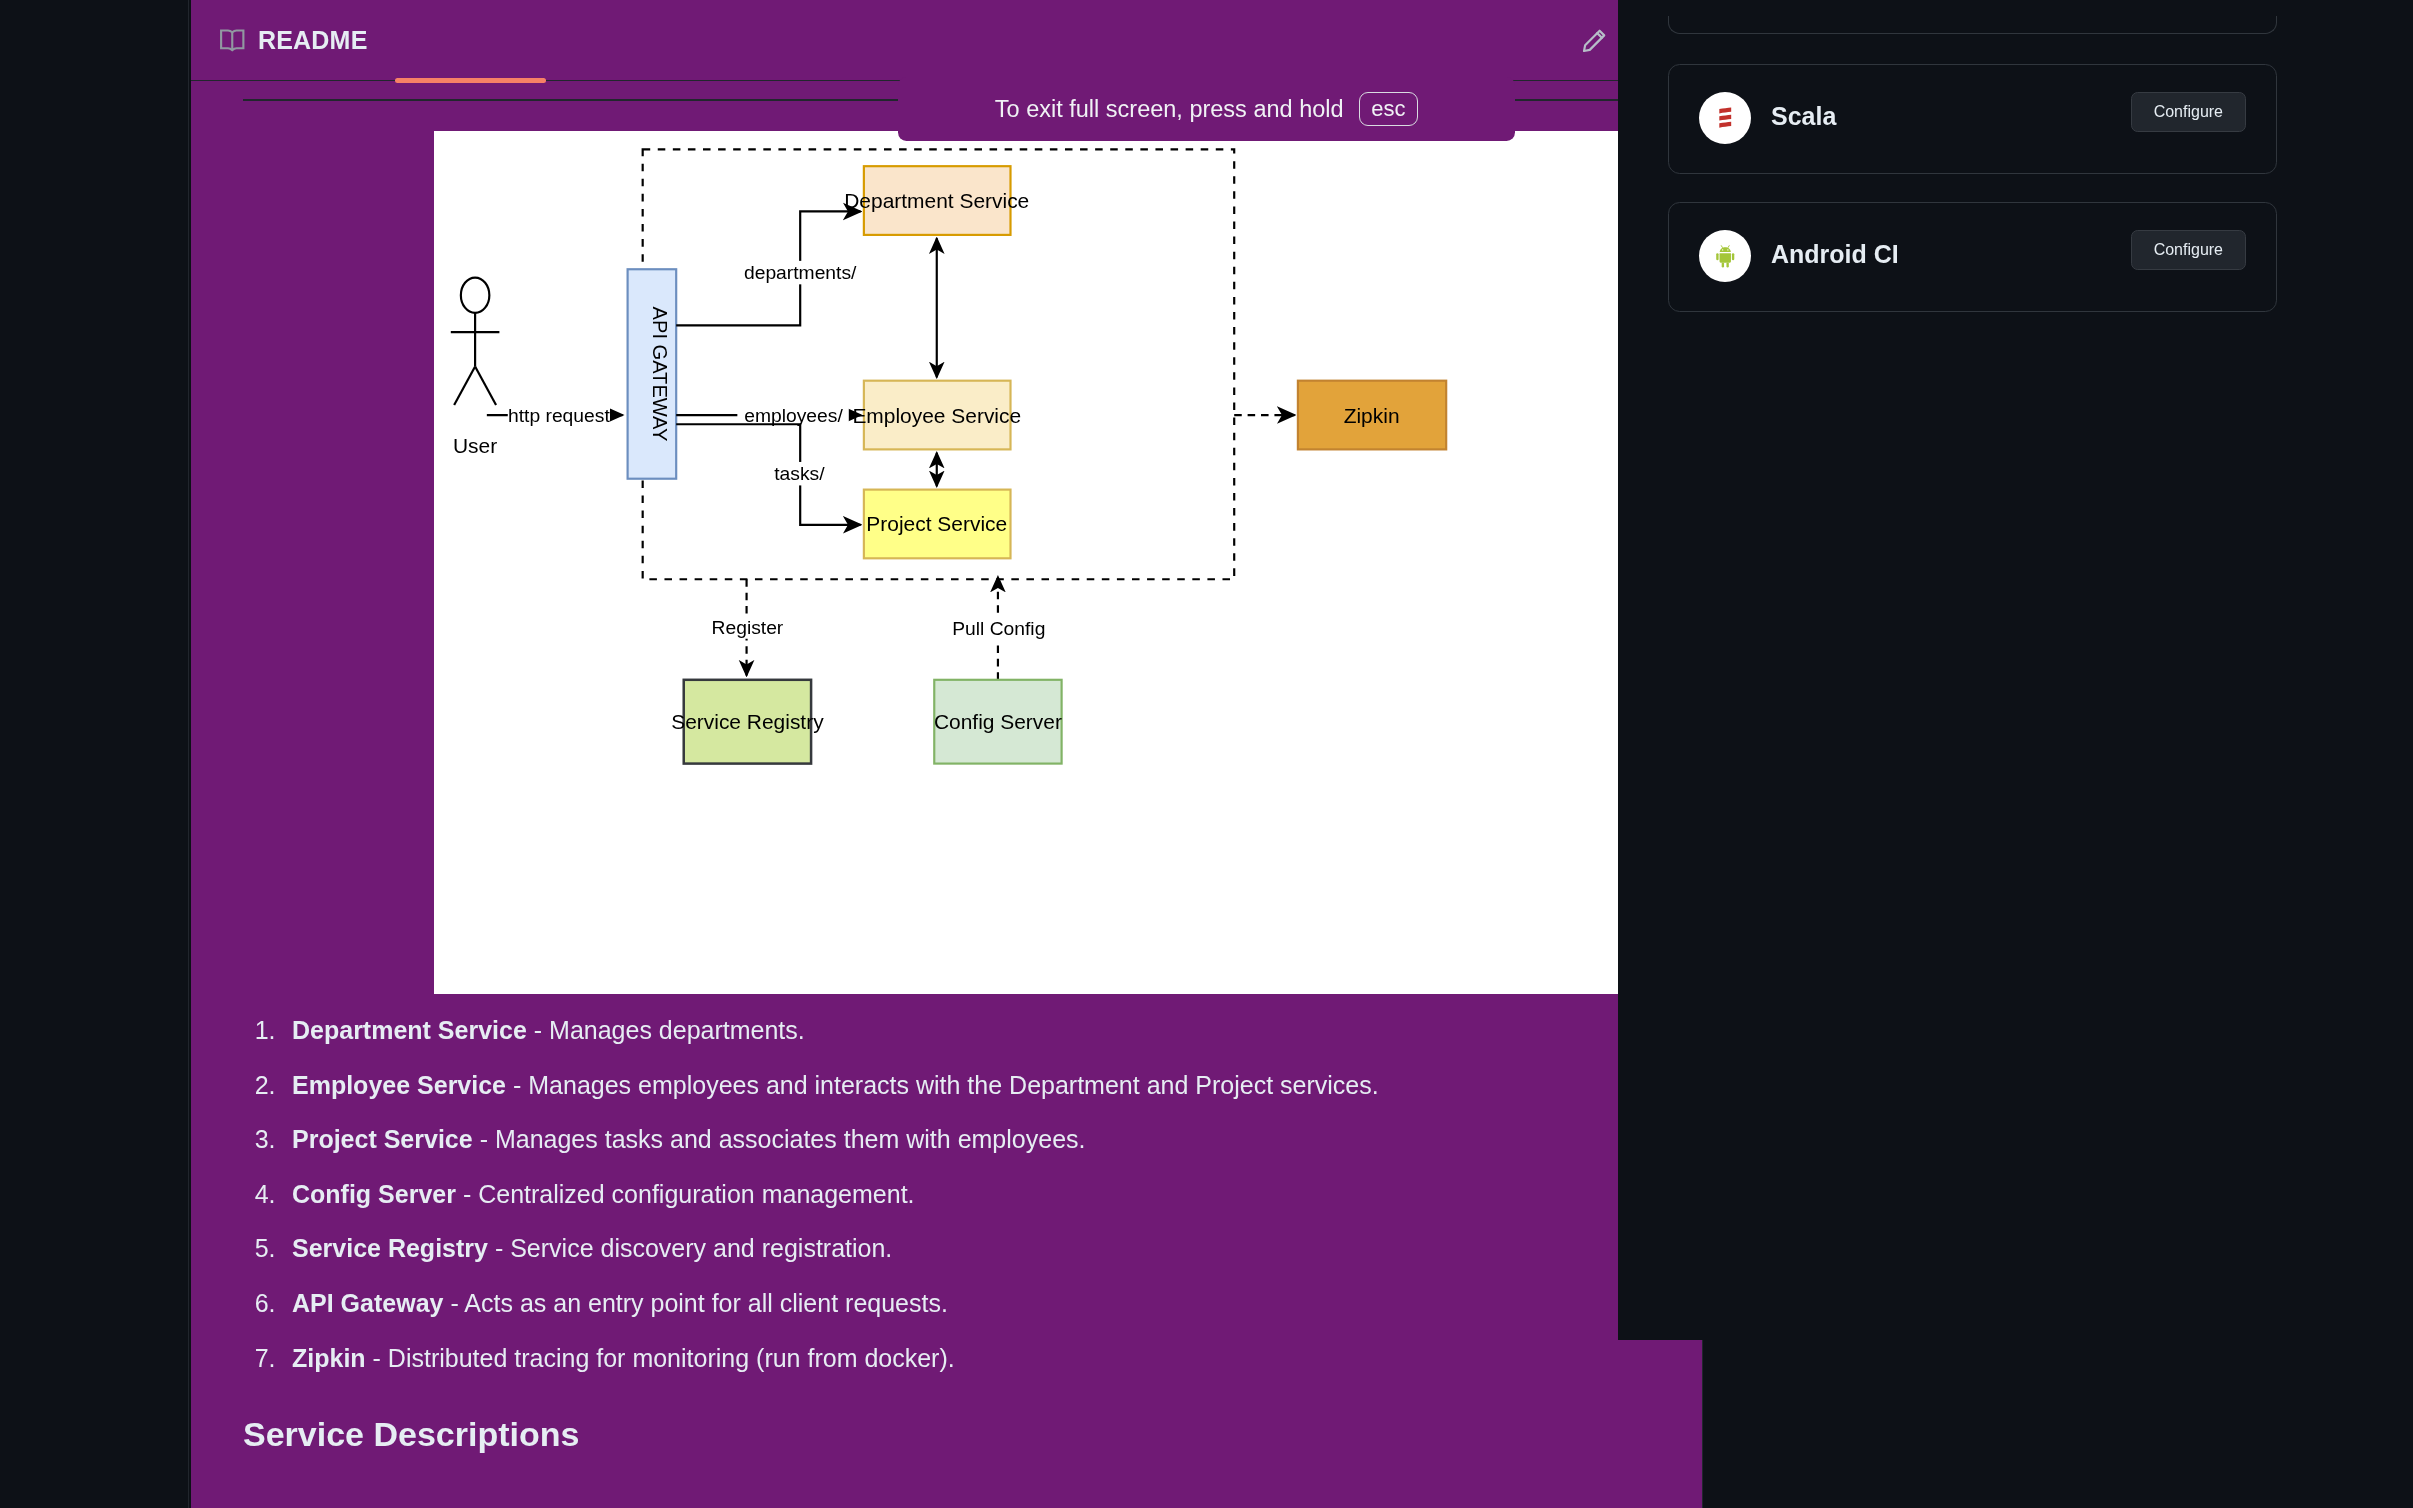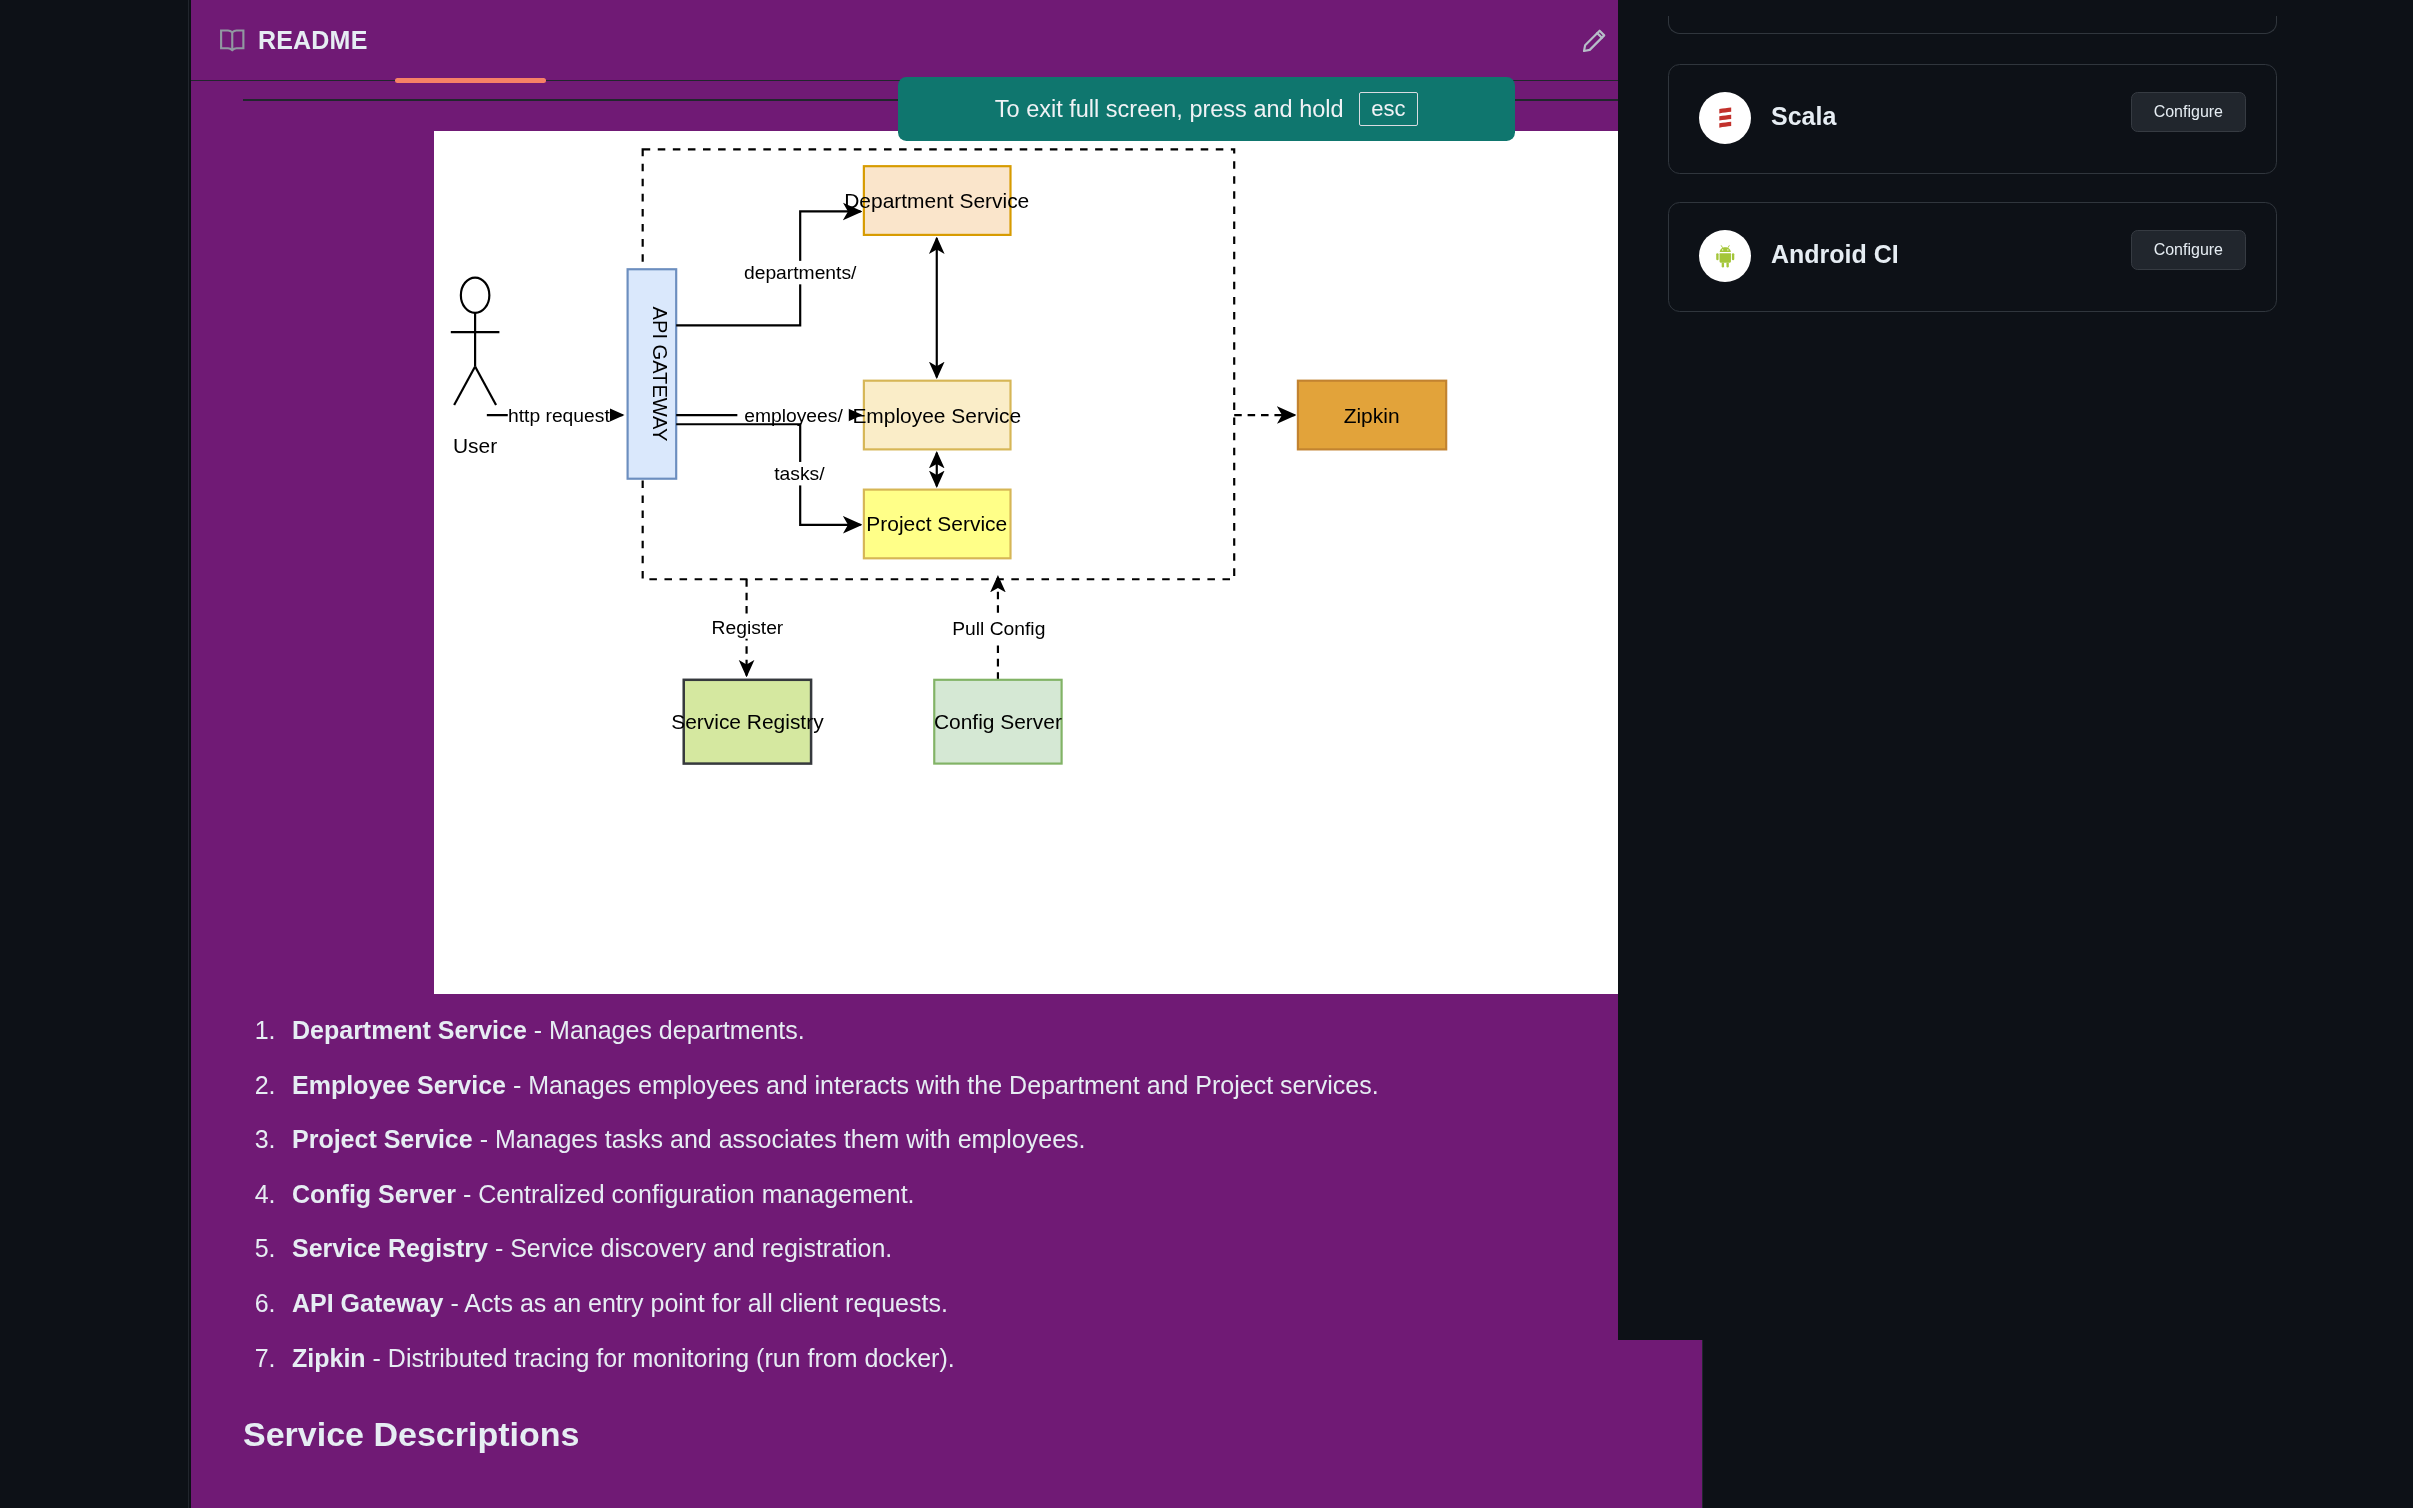--- a/index.html
+++ b/index.html
@@ -43,27 +43,27 @@
 
   .tabbar-actions {
     position: absolute; right: 18.4px; top: 0; height: 81px;
     display: flex; align-items: center; gap: 35px;
   }
   .icon-btn { width: 37px; height: 37px; display: flex; align-items: center; justify-content: center; }
 
   
   .fs-toast {
     position: absolute; left: 898px; top: 77px; width: 617px; height: 64px;
-    background: #0f766e; border-radius: 8.4px;
+    background: #701a75; border-radius: 8.4px;
     display: flex; align-items: center; justify-content: center; gap: 15px;
     color: #f0f2f5; font-size: 23.5px;
     z-index: 40;
   }
   .esc-key {
-    border: 1.7px solid #d9dce1; border-radius: 2px;
+    border: 1.7px solid #d9dce1; border-radius: 9px;
     padding: 5px 11.7px; font-size: 22px; line-height: 1;
   }
 
   
   .readme-body { position: absolute; left: 0; top: 81px; width: 1512px; }
   .doc-title {
     margin: 32px 0 0 52px; font-size: 42px; font-weight: 700; color: #e6edf3;
     letter-spacing: -0.3px;
   }
   .title-rule {

